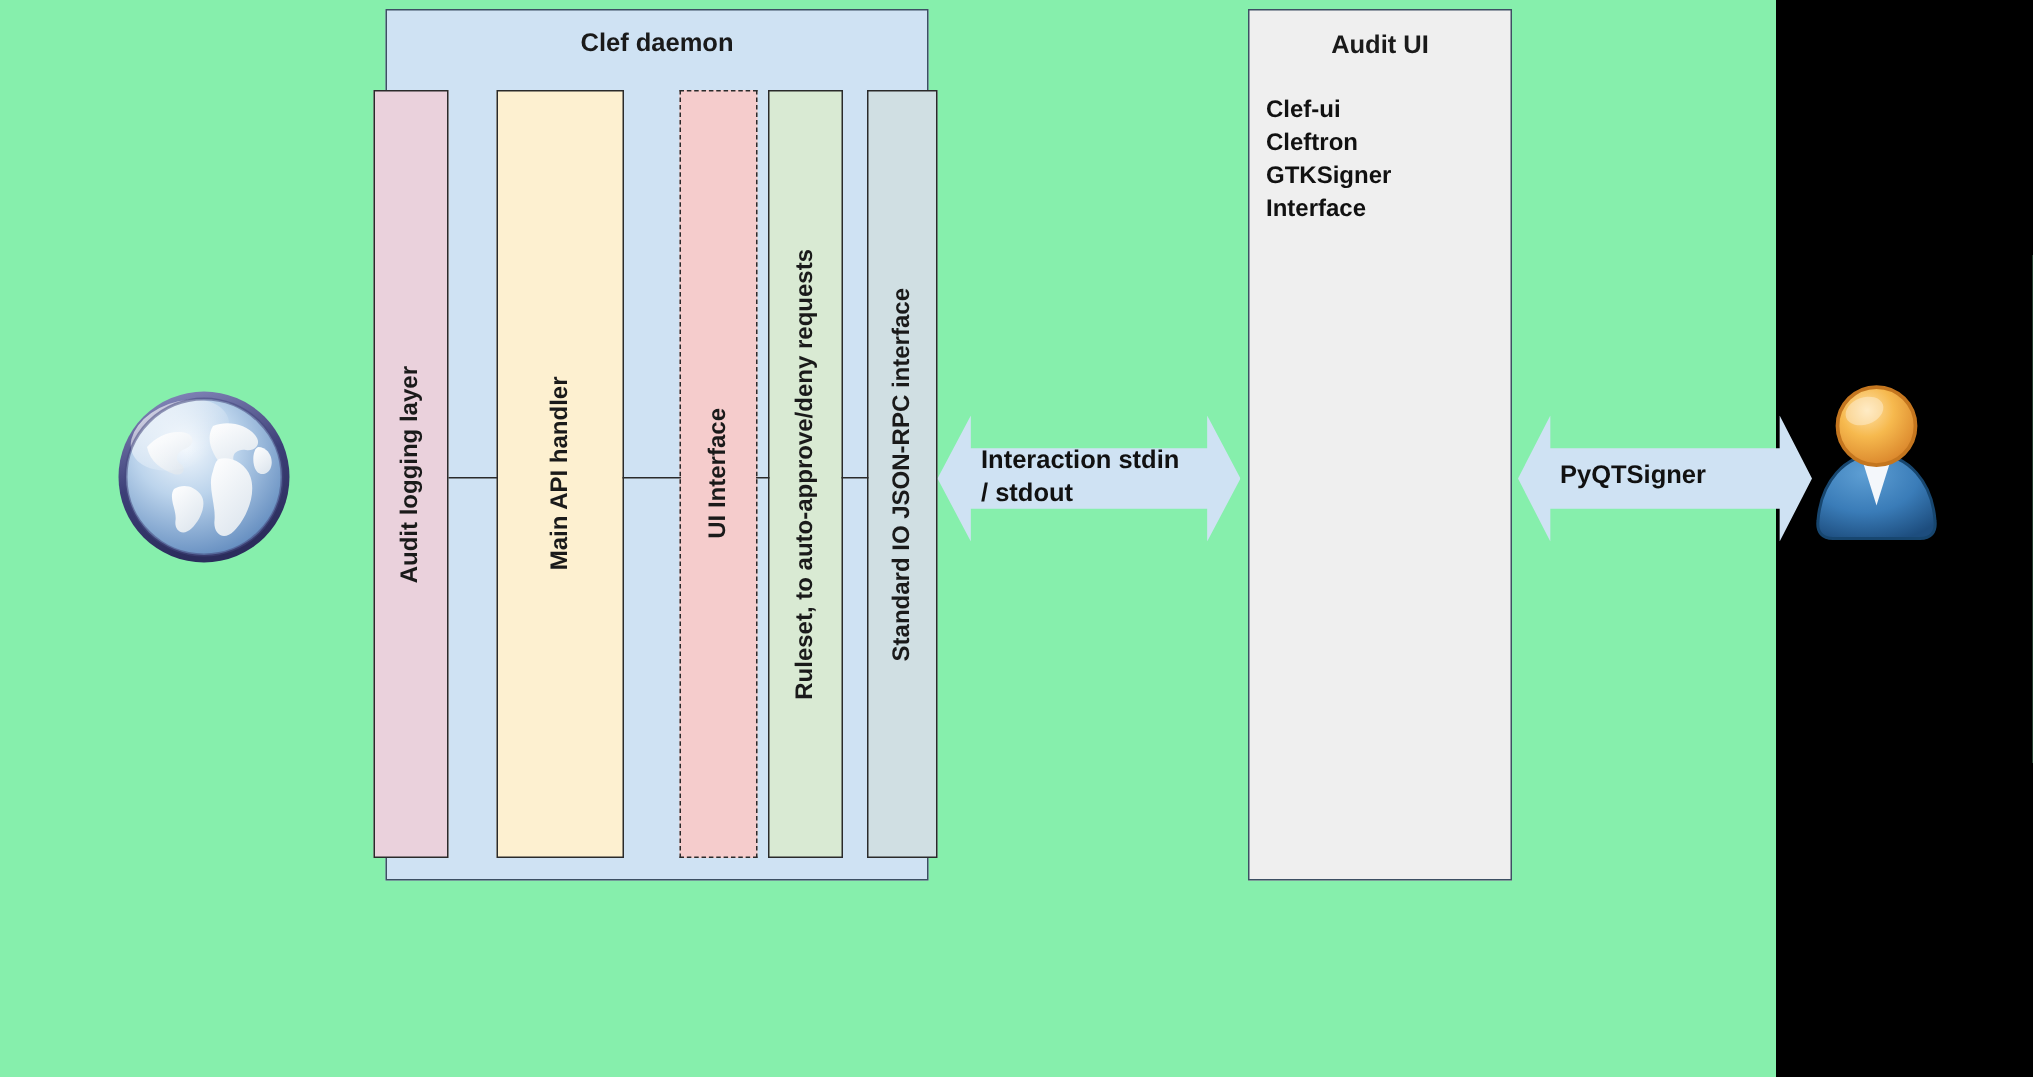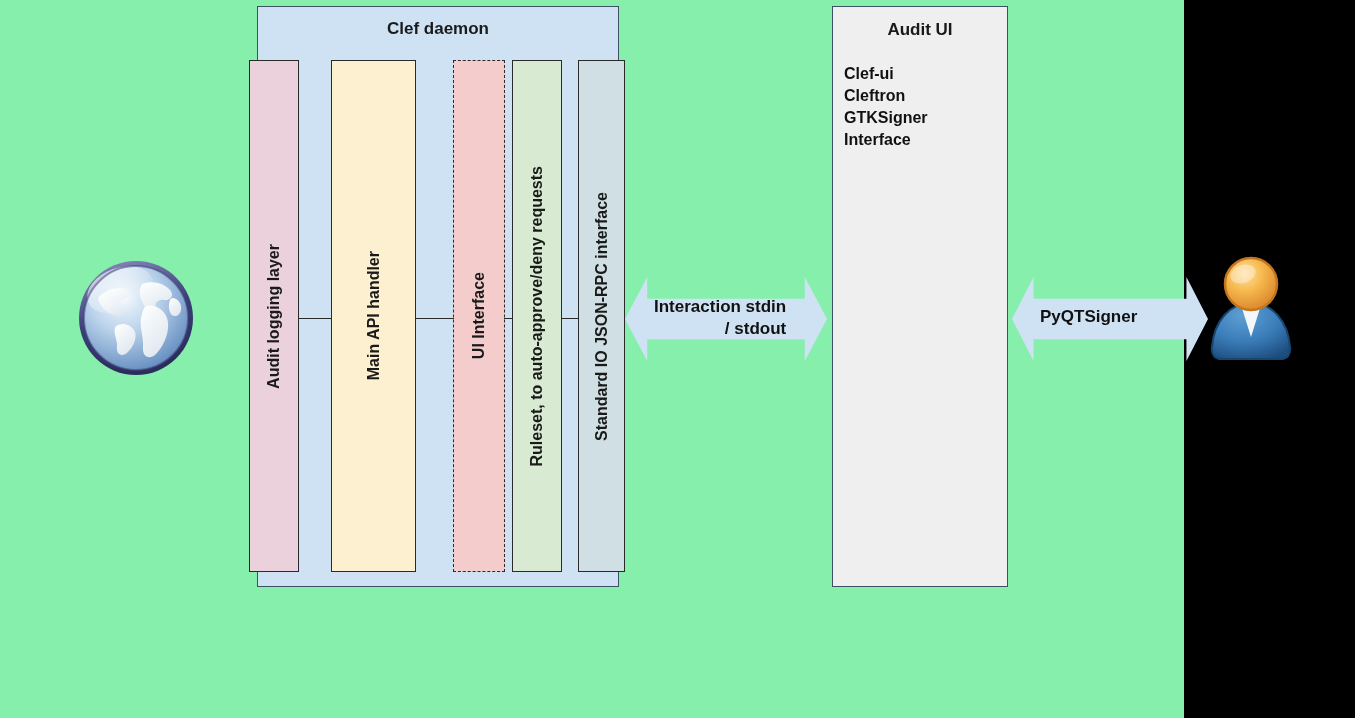--- a/index.html
+++ b/index.html
@@ -137,21 +137,21 @@
       0% 50%, 11% 0%, 11% 26%, 89% 26%, 89% 0%,
       100% 50%, 89% 100%, 89% 74%, 11% 74%, 11% 100%);
   }
   .arrow-label {
     position: absolute;
     font-size: 17px;
     line-height: 22px;
     color: #111111;
     white-space: pre-line;
   }
-  .lbl-stdio       { left: 654px; top: 296px; text-align: right; }
+  .lbl-stdio       { left: 654px; top: 296px; }
   .lbl-interaction { left: 1040px; top: 306px; }
 
   
   .globe {
     position: absolute;
     left: 72px;
     top: 254px;
     width: 128px;
     height: 128px;
   }

